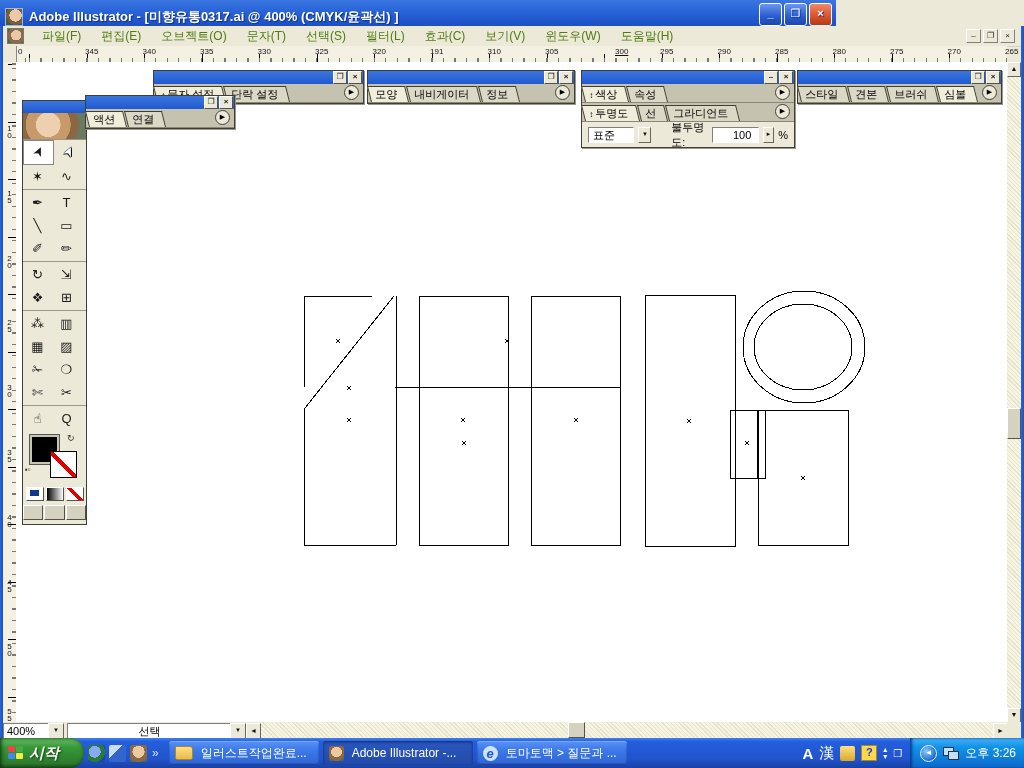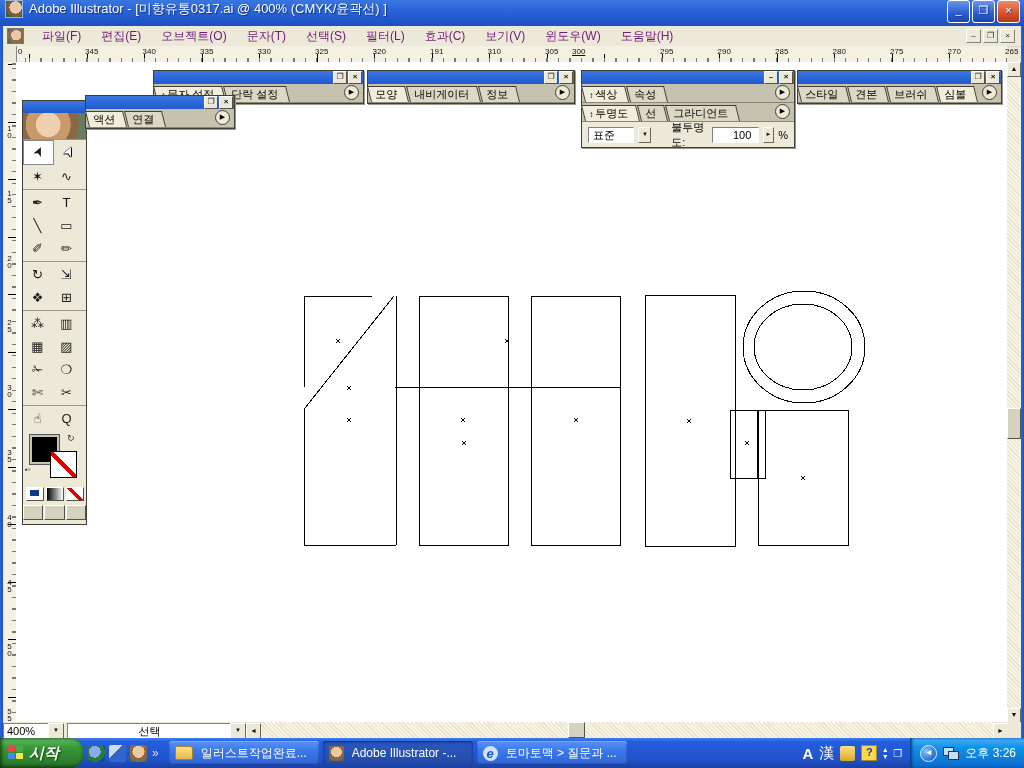--- a/index.html
+++ b/index.html
@@ -1,35 +1,35 @@
 <!DOCTYPE html>
 <html><head>
 <meta charset="utf-8">
 <style>
   html,body{margin:0;padding:0}
   body{width:1024px;height:768px;position:relative;overflow:hidden;
        font-family:"Liberation Sans","DejaVu Sans",sans-serif;background:#ece9d8;font-size:11px}
   .abs{position:absolute}
   
-  .titlebar{left:0;top:0;width:1024px;height:26px;
+  .titlebar{left:0;top:0;width:836px;height:26px;
     background:linear-gradient(180deg,#3a76e0 0%,#2a65d9 40%,#1c4fc4 100%);
-    display:flex;align-items:flex-start;color:#fff;font-weight:normal;font-size:13px;
+    display:flex;align-items:flex-end;color:#fff;font-weight:bold;font-size:13px;
     text-shadow:1px 1px 1px #10307a}
   .appicon{width:16px;height:16px;margin:0 6px 0 5px;border:1px solid #9db6e8;
     background:radial-gradient(circle at 60% 40%,#e8c9a8 0 45%,#7a5c3a 46% 70%,#3a5c38 71%)}
   .capbtn{width:21px;height:21px;margin-left:2px;border:1px solid #fff;border-radius:3px;
     color:#fff;font-size:11px;line-height:19px;text-align:center;
     background:linear-gradient(180deg,#6a96ec,#2a5cd0 60%,#1c46ae)}
   .capbtn.close{background:linear-gradient(180deg,#ee8a68,#d8502c 60%,#b03a18)}
   .caps{margin-left:auto;display:flex;margin-right:4px}
   .menubar{left:3px;top:26px;width:1018px;height:20px;background:#ece9d8;
     display:flex;align-items:center;border-bottom:1px solid #d8d4c0}
   .docicon{width:15px;height:14px;margin:0 8px 0 4px;border:1px solid #777;
     background:radial-gradient(circle at 55% 45%,#e8c9a8 0 45%,#8a6c4a 46% 75%,#4a6c48 76%)}
-  .menuitem{padding:2px 10px;font-size:12px;color:#701a75;white-space:nowrap}
+  .menuitem{padding:2px 10px;font-size:12px;color:#4d7c0f;white-space:nowrap}
   .docbtns{margin-left:auto;margin-right:6px;display:flex;gap:2px}
   .minibtn{width:13px;height:12px;border:1px solid #fff;border-right-color:#808080;border-bottom-color:#808080;
     background:#ece9d8;font-size:8px;line-height:11px;text-align:center;color:#222}
   .winborder{background:linear-gradient(90deg,#2a65d9,#1c4fc4)}
   
   .hruler{left:3px;top:46px;width:1004px;height:16px;background:#f4f1e2;color:#111;
     border-bottom:1px solid #555;font-size:8px;
     background-image:repeating-linear-gradient(90deg,#777 0 1px,transparent 1px 11.5px),
                      repeating-linear-gradient(90deg,#000 0 1px,transparent 1px 57.5px);
     background-size:100% 4px,100% 8px;background-position:26px 12px,26px 8px;background-repeat:repeat-x}
@@ -180,21 +180,21 @@
     <span style="left: 15px;">0</span>
     <span style="left: 82px;">345</span>
     <span style="left: 139.5px;">340</span>
     <span style="left: 197px;">335</span>
     <span style="left: 254.5px;">330</span>
     <span style="left: 312px;">325</span>
     <span style="left: 369.5px;">320</span>
     <span style="left: 427px;">191</span>
     <span style="left: 484.5px;">310</span>
     <span style="left: 542px;">305</span>
-    <span style="left: 569px; text-decoration: underline;">300</span>
+    <span style="left: 612px; text-decoration: underline;">300</span>
     <span style="left: 657px;">295</span>
     <span style="left: 714.5px;">290</span>
     <span style="left: 772px;">285</span>
     <span style="left: 829.5px;">280</span>
     <span style="left: 887px;">275</span>
     <span style="left: 944.5px;">270</span>
     <span style="left: 1002px;">265</span>
   </div>
 <div class="abs corner"></div>
 <div class="abs vruler">

